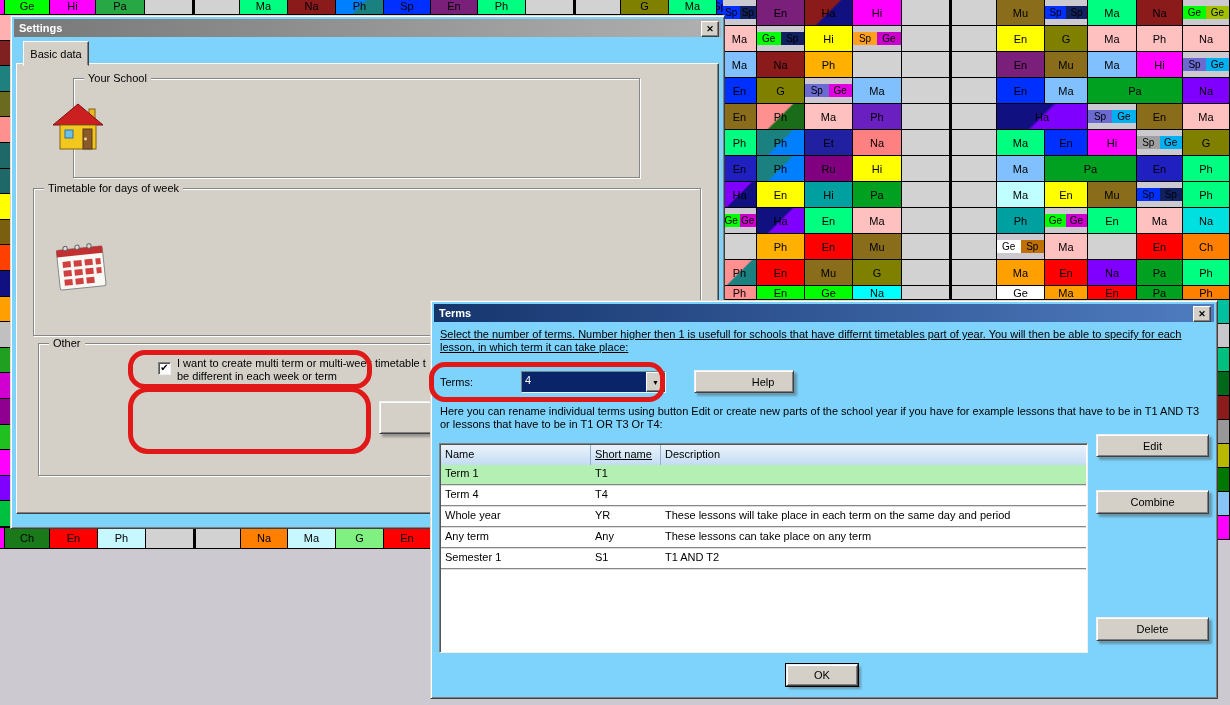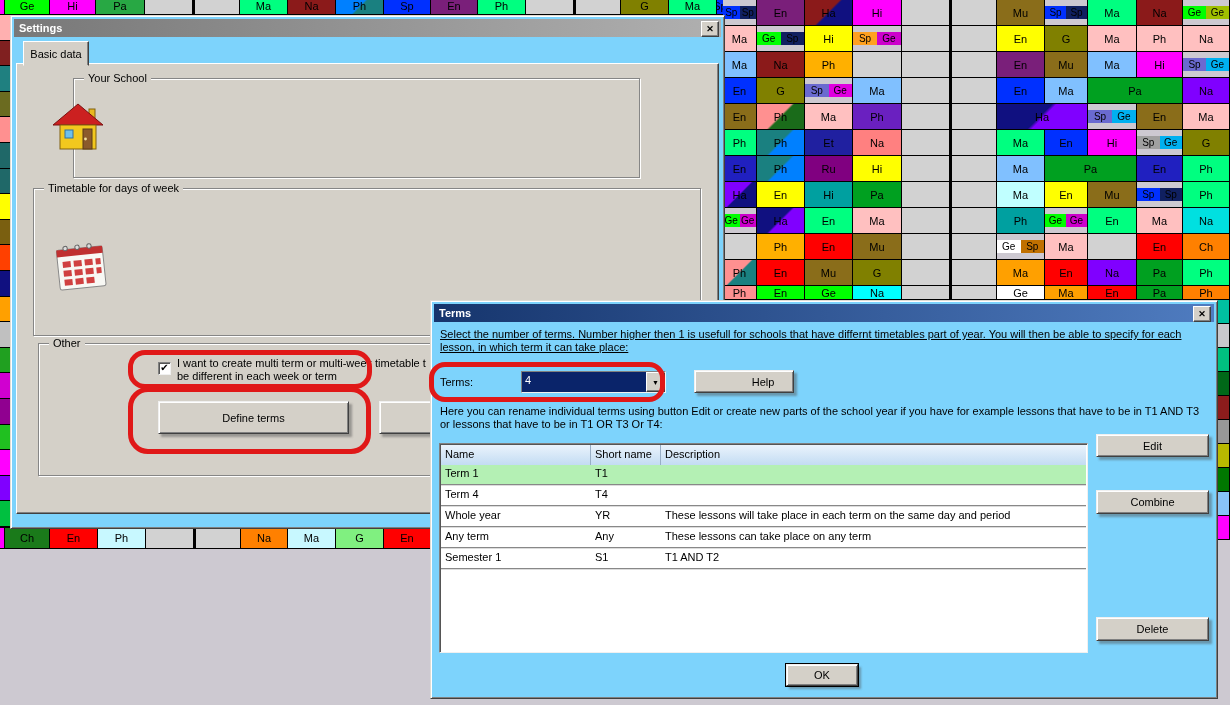--- a/index.html
+++ b/index.html
@@ -60,21 +60,21 @@
        box-shadow:inset -1px 0 0 #808080;font-size:11px;display:flex;align-items:center;justify-content:center;z-index:3;}
   .tabpanel{position:absolute;background:#d4d0c8;border:1px solid;border-color:#fff #404040 #404040 #fff;
             box-shadow:inset -1px -1px 0 #808080;z-index:2;}
 
   
   #term-table{position:absolute;left:8px;top:142px;width:649px;height:210px;background:#fff;
               border:1px solid;border-color:#808080 #f0f0f0 #f0f0f0 #808080;box-shadow:inset 1px 1px 0 #555;box-sizing:border-box;}
   #term-head{position:absolute;left:1px;top:1px;right:1px;height:20px;
              background:linear-gradient(#eaf3fc,#c3dcf3);border-bottom:1px solid #7088a8;display:flex;}
   .hc{font-size:11px;color:#000;padding:3px 0 0 4px;box-sizing:border-box;border-right:1px solid #98aec6;height:100%;}
-  .hc0{width:150px;} .hc1{width:70px;} .hc2{flex:1;border-right:none;}
+  .hc0{width:150px;} .hc1{width:70px;text-decoration:underline;} .hc2{flex:1;border-right:none;}
   #term-rows{position:absolute;left:1px;top:21px;right:1px;bottom:1px;overflow:hidden;}
   .trow{position:relative;height:19px;background:#fff;border-bottom:2px groove #dcdcdc;}
   .trow.sel{background:#b4f0b4;}
   .trow .tc{position:absolute;top:2px;font-size:11px;white-space:nowrap;}
   .tc0{left:4px;} .tc1{left:154px;} .tc2{left:224px;}
 
   
   .anno{position:absolute;border:5px solid #e01818;background:transparent;pointer-events:none;z-index:40;}
 
   .icon{position:absolute;}
@@ -426,23 +426,20 @@
       <span class="ctext">Saturday - Sunday</span>
       <span class="carrow">▼</span>
     </div>
 
     <div class="group" style="left:27px;top:327px;width:663px;height:133px;z-index:4;">
       <span class="glabel">Other</span>
     </div>
     <div class="cbox checked" style="left:147px;top:346px;z-index:5;"></div>
     <div class="lbl" style="left:166px;top:341px;width:256px;white-space:nowrap;overflow:hidden;z-index:5;">I want to create multi term or multi-week timetable t</div>
     <div class="lbl" style="left:166px;top:354px;z-index:5;">be different in each week or term</div>
-    <div class="btn" style="left:147px;top:385px;width:191px;height:33px;z-index:5;">
-      <span>Define terms</span>
-    </div>
     <div class="btn" style="left:368px;top:385px;width:95px;height:33px;z-index:5;"></div>
   </div>
 
   <div class="win" id="terms" style="left:430px;top:300px;width:786px;height:397px;z-index:20;">
     <div class="titlebar active">
       <span>Terms</span>
     </div>
     <div class="xbtn" style="top:5px;right:6px;">✕</div>
 
     <div class="lbl" style="left:9px;top:27px;width:762px;white-space:normal;line-height:13px;text-decoration:underline;">Select the number of terms. Number higher then 1 is usefull for schools that have differnt timetables part of year. You will then be able to specify for each lesson, in which term it can take place:</div>

